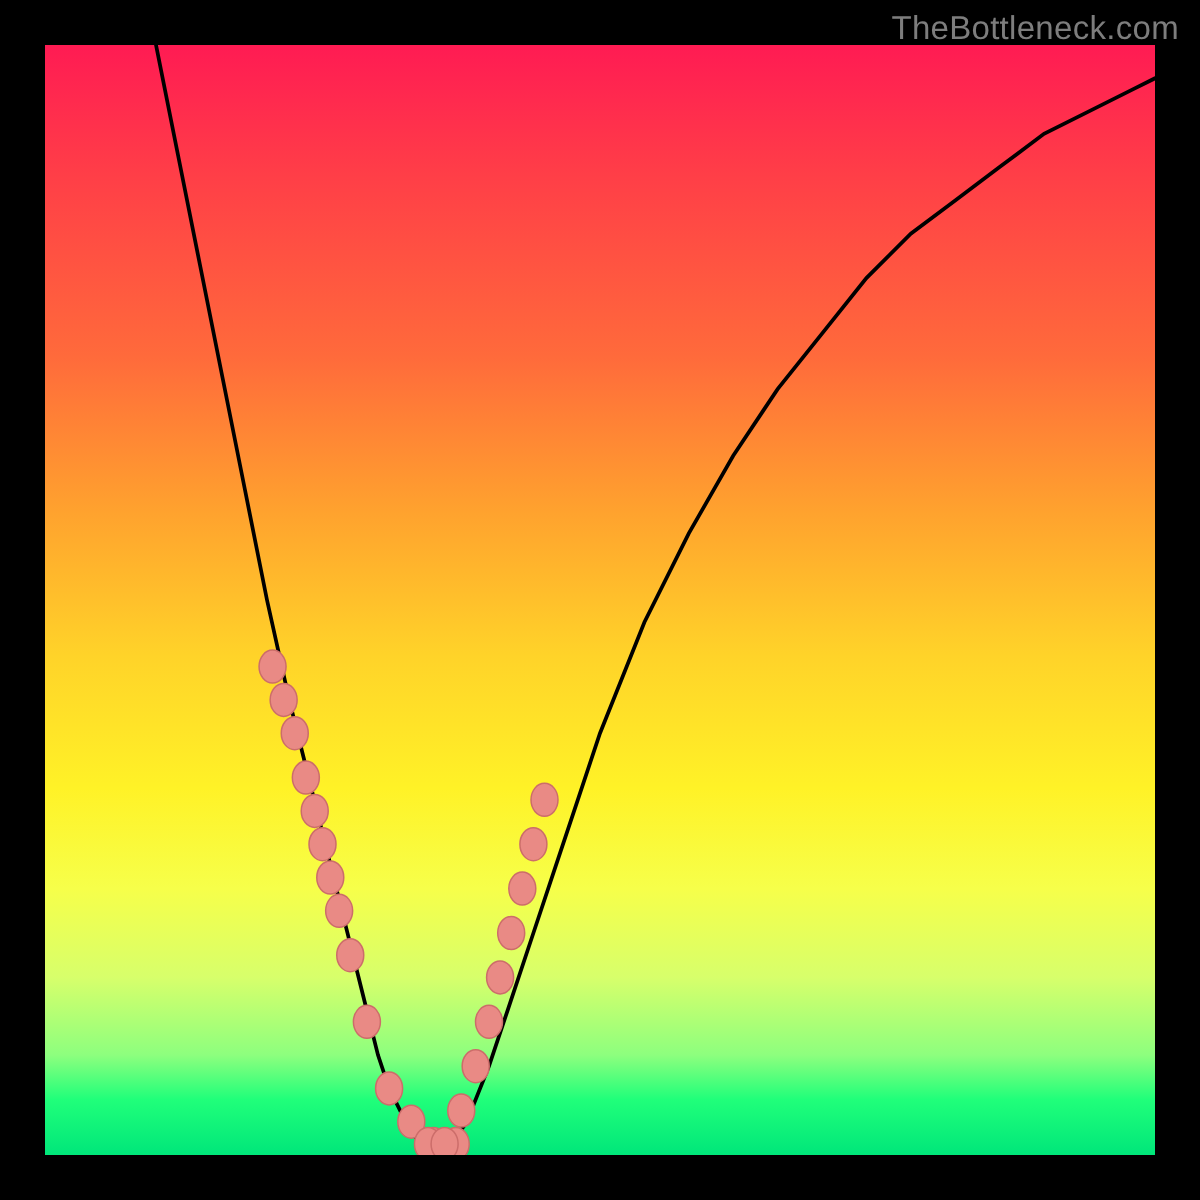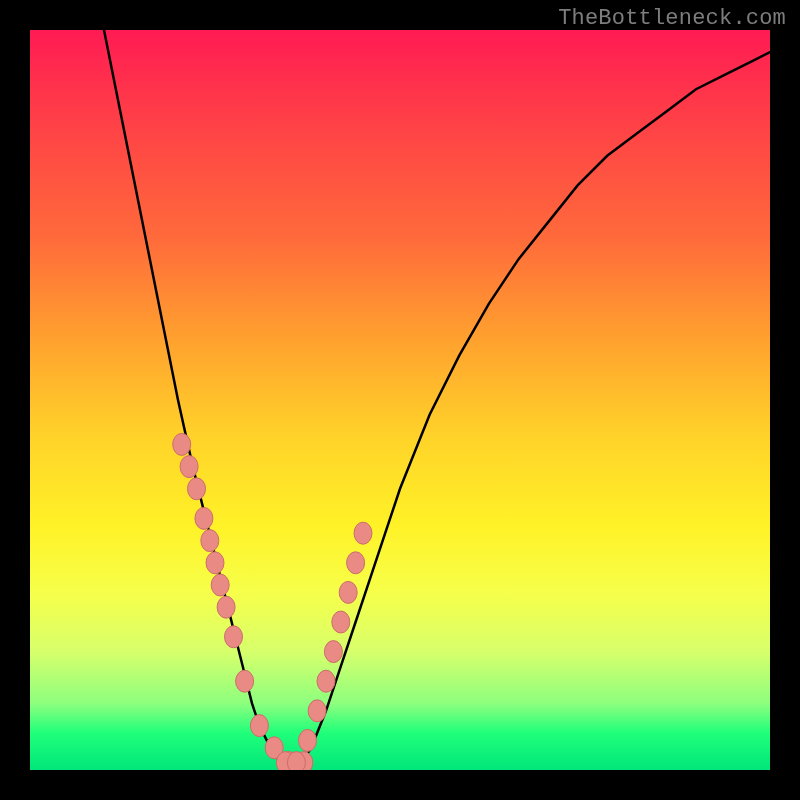--- a/index.html
+++ b/index.html
@@ -9,21 +9,20 @@
     height: 800px;
     background: #000;
     overflow: hidden;
     font-family: Arial, Helvetica, sans-serif;
   }
   .stage {
     position: relative;
     width: 800px;
     height: 800px;
     background: #000;
-    font-family: Liberation Mono, monospace;
   }
   .plot {
     position: absolute;
     left: 30px;
     top: 30px;
     width: 740px;
     height: 740px;
     background: linear-gradient(
       to bottom,
       #ff1b53 0%,

